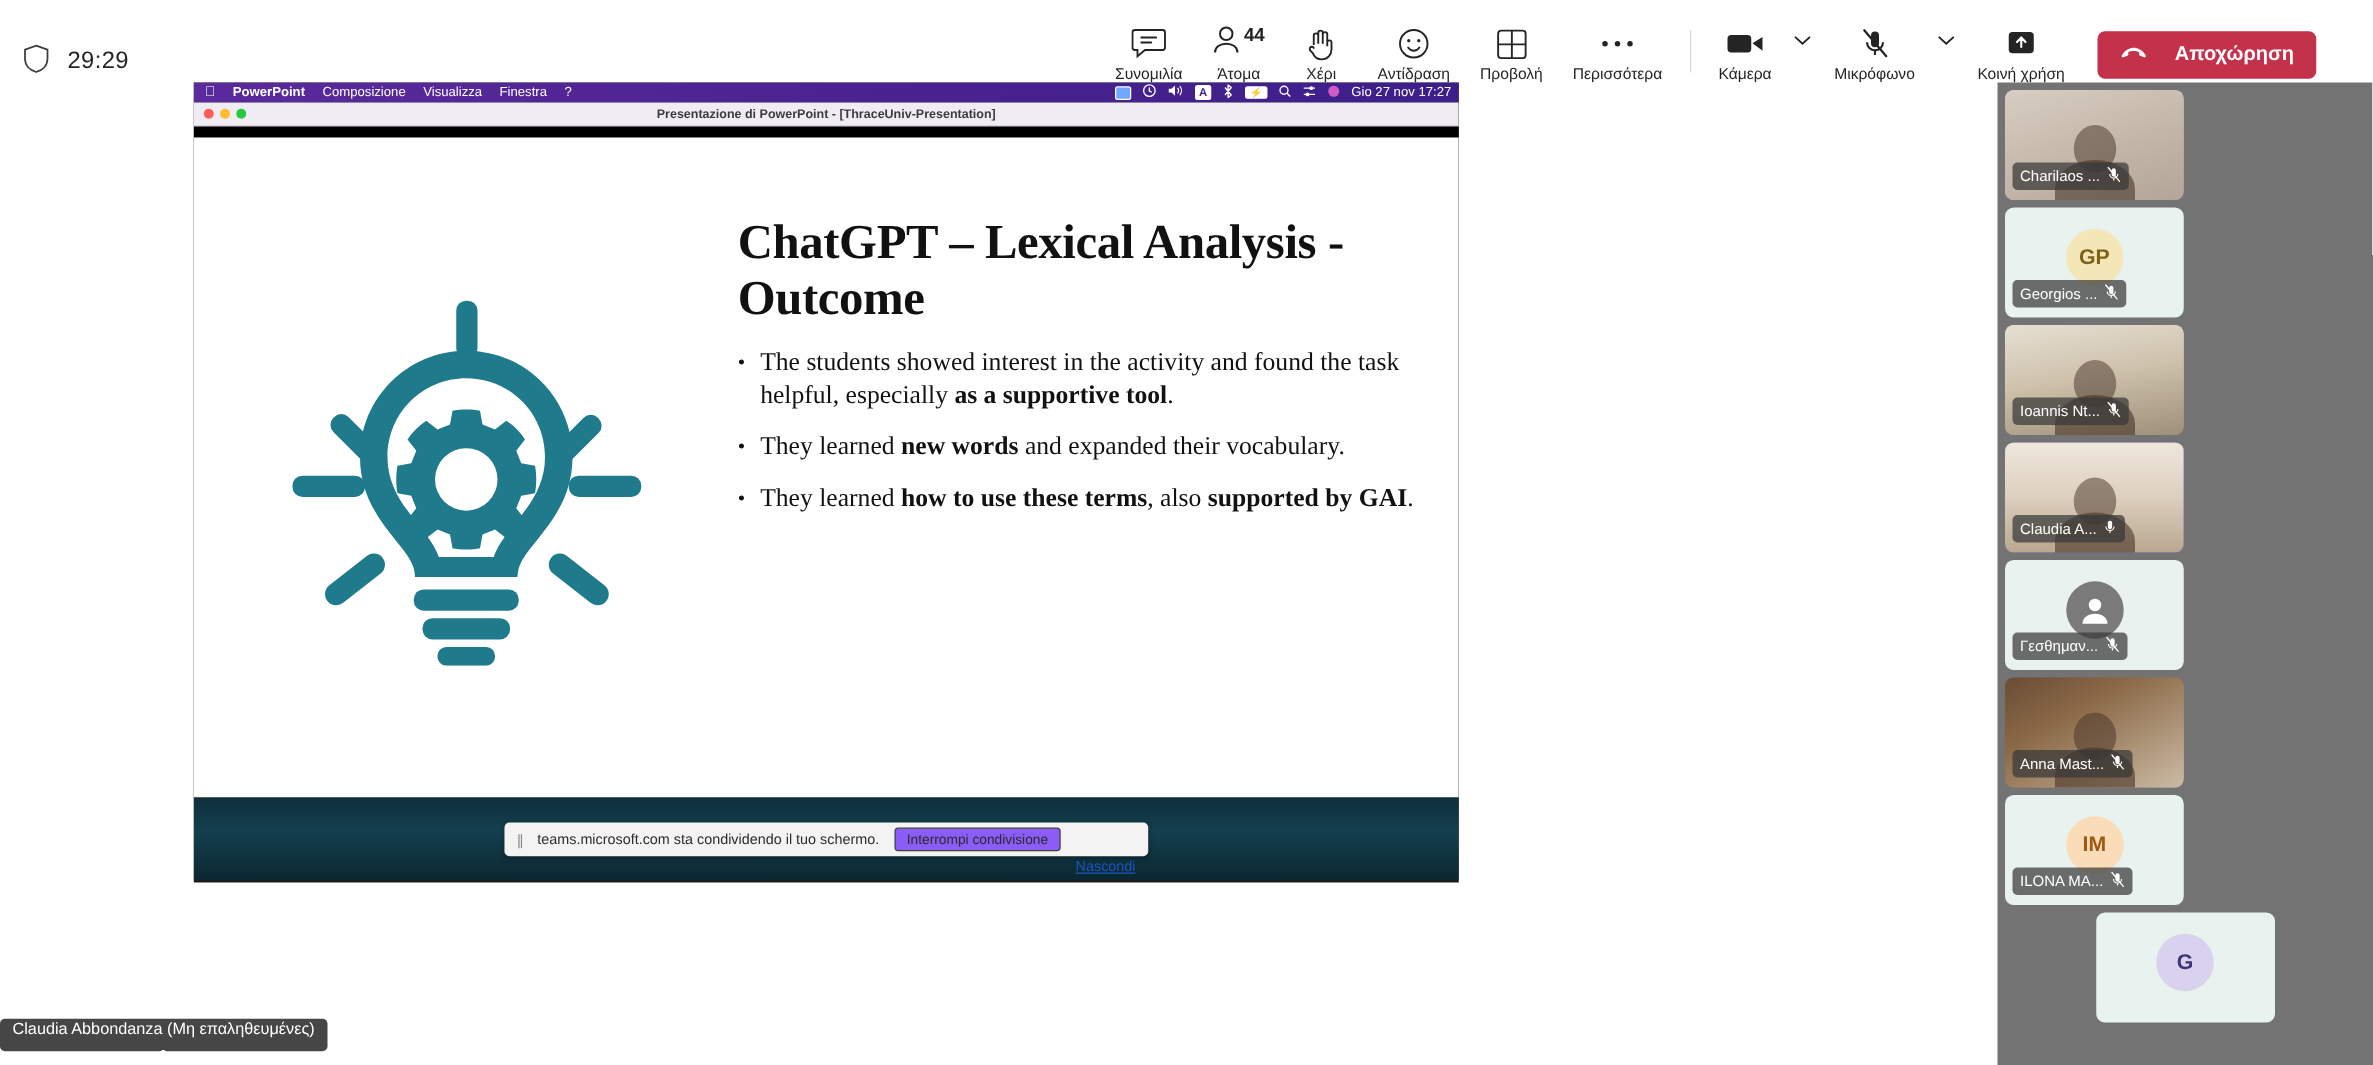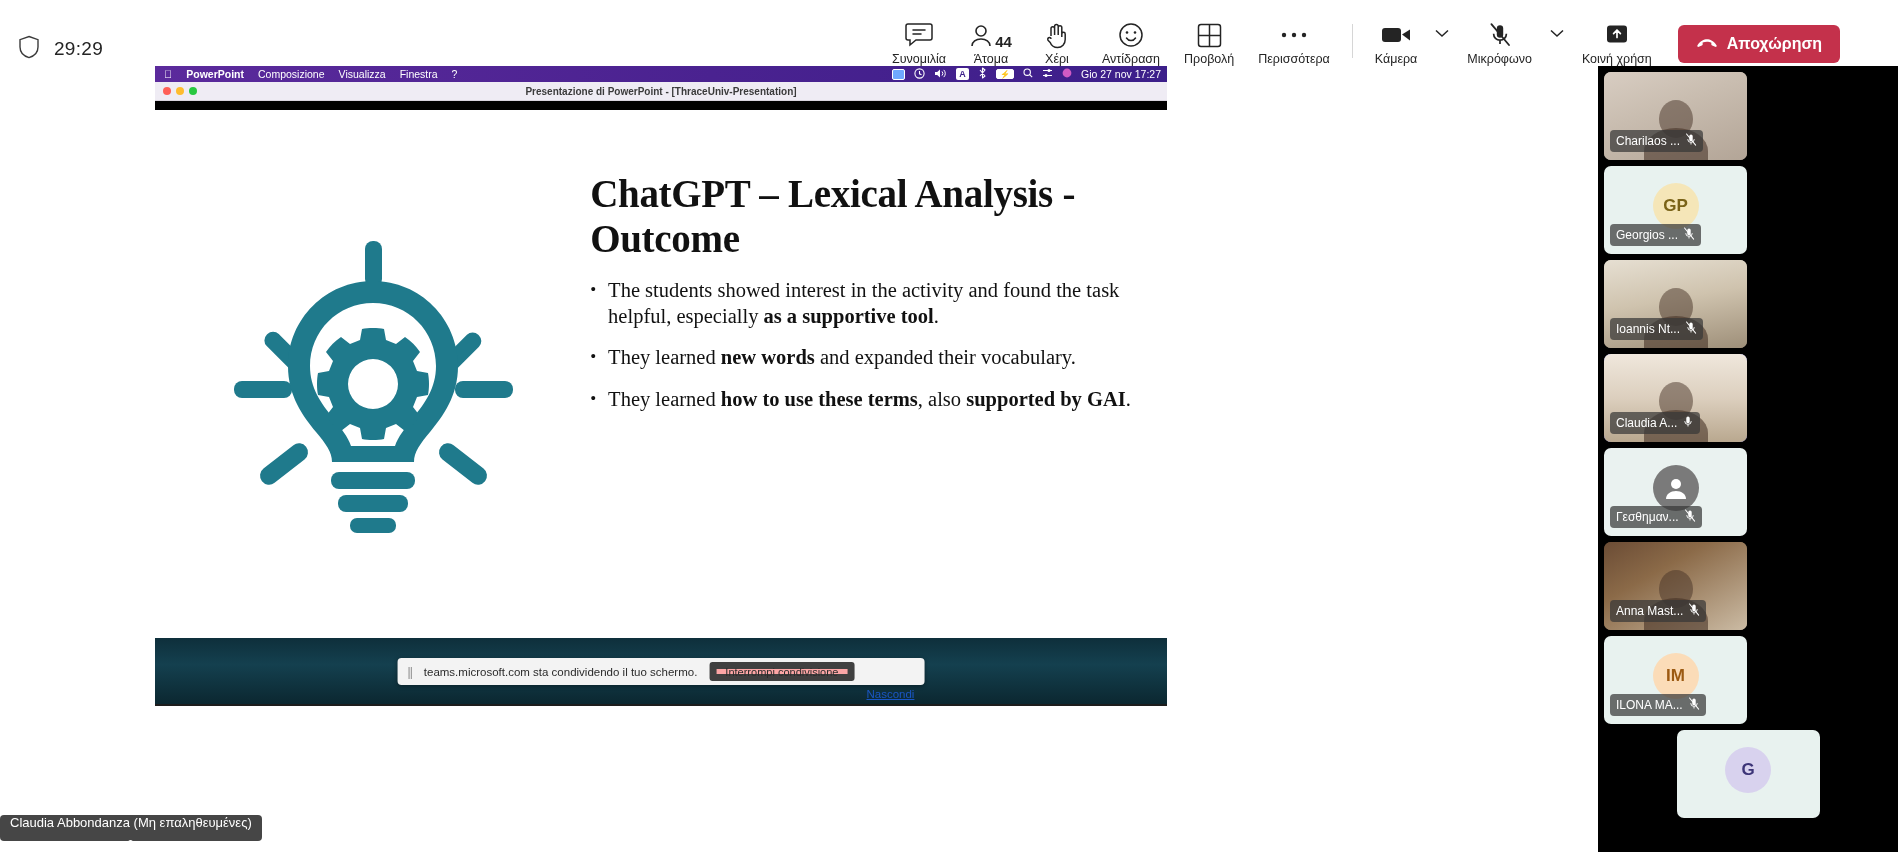--- a/index.html
+++ b/index.html
@@ -28,35 +28,35 @@
     position: absolute; left: 880px; top: 0;
     display: flex; align-items: flex-start; height: 66px;
   }
   .cb-item {
     display: flex; flex-direction: column; align-items: center;
     justify-content: flex-start;
     padding: 4px 12px 0 12px; min-width: 66px; cursor: pointer;
   }
   .cb-icon { height: 30px; display: flex; align-items: center; justify-content: center; }
   .cb-label { font-size: 12.5px; color: #242424; margin-top: 2px; white-space: nowrap; }
-  .people-ico { display: flex; align-items: flex-end; gap: 3px; }
+  .people-ico { display: flex; align-items: flex-start; gap: 3px; }
   .people-count { font-size: 15px; font-weight: 700; color: #242424; }
 
   .divider-v { width: 1px; height: 34px; background: #d6d6d6; margin: 8px 10px 0 10px; }
 
   .cb-split { display: flex; align-items: flex-start; }
   .chev {
     margin-top: 12px; padding: 0 6px; cursor: pointer;
     font-size: 11px; color: #242424;
   }
   .leave-btn {
     margin-left: 14px; margin-top: 9px;
     background: #c4314b; color: #fff; border: none; border-radius: 6px;
     height: 38px; padding: 0 18px;
-    display: flex; align-items: center; gap: 9px;
+    display: flex; align-items: center; gap: 22px;
     font-size: 16px; font-weight: 700; cursor: pointer;
     font-family: "Liberation Sans", sans-serif;
   }
 
   
   .stage {
     position: absolute; left: 0; top: 66px; width: 1598px; height: 786px;
     background: #ffffff;
   }
   .shared {
@@ -138,41 +138,41 @@
   .share-banner {
     position: absolute; left: 50%; top: 20px; transform: translateX(-50%);
     background: #f3f3f3; border-radius: 4px; height: 27px;
     display: flex; align-items: center; gap: 12px;
     padding: 0 10px; font-size: 11.5px; color: #2b2b2b;
     box-shadow: 0 1px 4px rgba(0,0,0,.35);
     white-space: nowrap;
   }
   .grip { color: #8a8a8a; letter-spacing: -1px; font-size: 12px; }
   .stop-share-btn {
-    background: #fca5a5; border: 7px solid #404040; border-radius: 3px;
+    background: #8b5cf6; border: 1px solid #404040; border-radius: 3px;
     height: 19px; padding: 0 9px; font-size: 11px; color: #2b2b2b;
     display: flex; align-items: center; cursor: pointer;
     font-family: "Liberation Sans", sans-serif;
   }
   .hide-link { color: #1a56c4; text-decoration: underline; cursor: pointer; font-size: 11.5px; margin-top: 44px; }
 
   
   .self-pill {
     position: absolute; left: 0px; top: 749px;
     background: rgba(40,40,40,.86); color: #fff;
     border-radius: 4px; height: 26px;
     display: flex; align-items: center; gap: 9px;
     padding: 0 10px; font-size: 13px; white-space: nowrap; flex-direction: column;
   }
   .self-ctrl { cursor: pointer; font-size: 16px; line-height: 1; }
 
   
   .roster {
     position: absolute; right: 0; top: 66px; width: 300px; height: 786px;
-    background: #000000; padding: 6px 6px 0 6px;
+    background: #737373; padding: 6px 6px 0 6px;
   }
   .grid { display: flex; flex-wrap: wrap; gap: 6px; }
   .tile {
     position: relative; width: 143px; height: 88px;
     border-radius: 7px; overflow: hidden; cursor: pointer;
     background: #e9f1ef;
   }
   .tile.active { outline: 2.5px solid #5b5fc7; outline-offset: -2px; }
   .tile.center { margin: 0 auto; }
   .tile-photo { position: absolute; inset: 0; }

